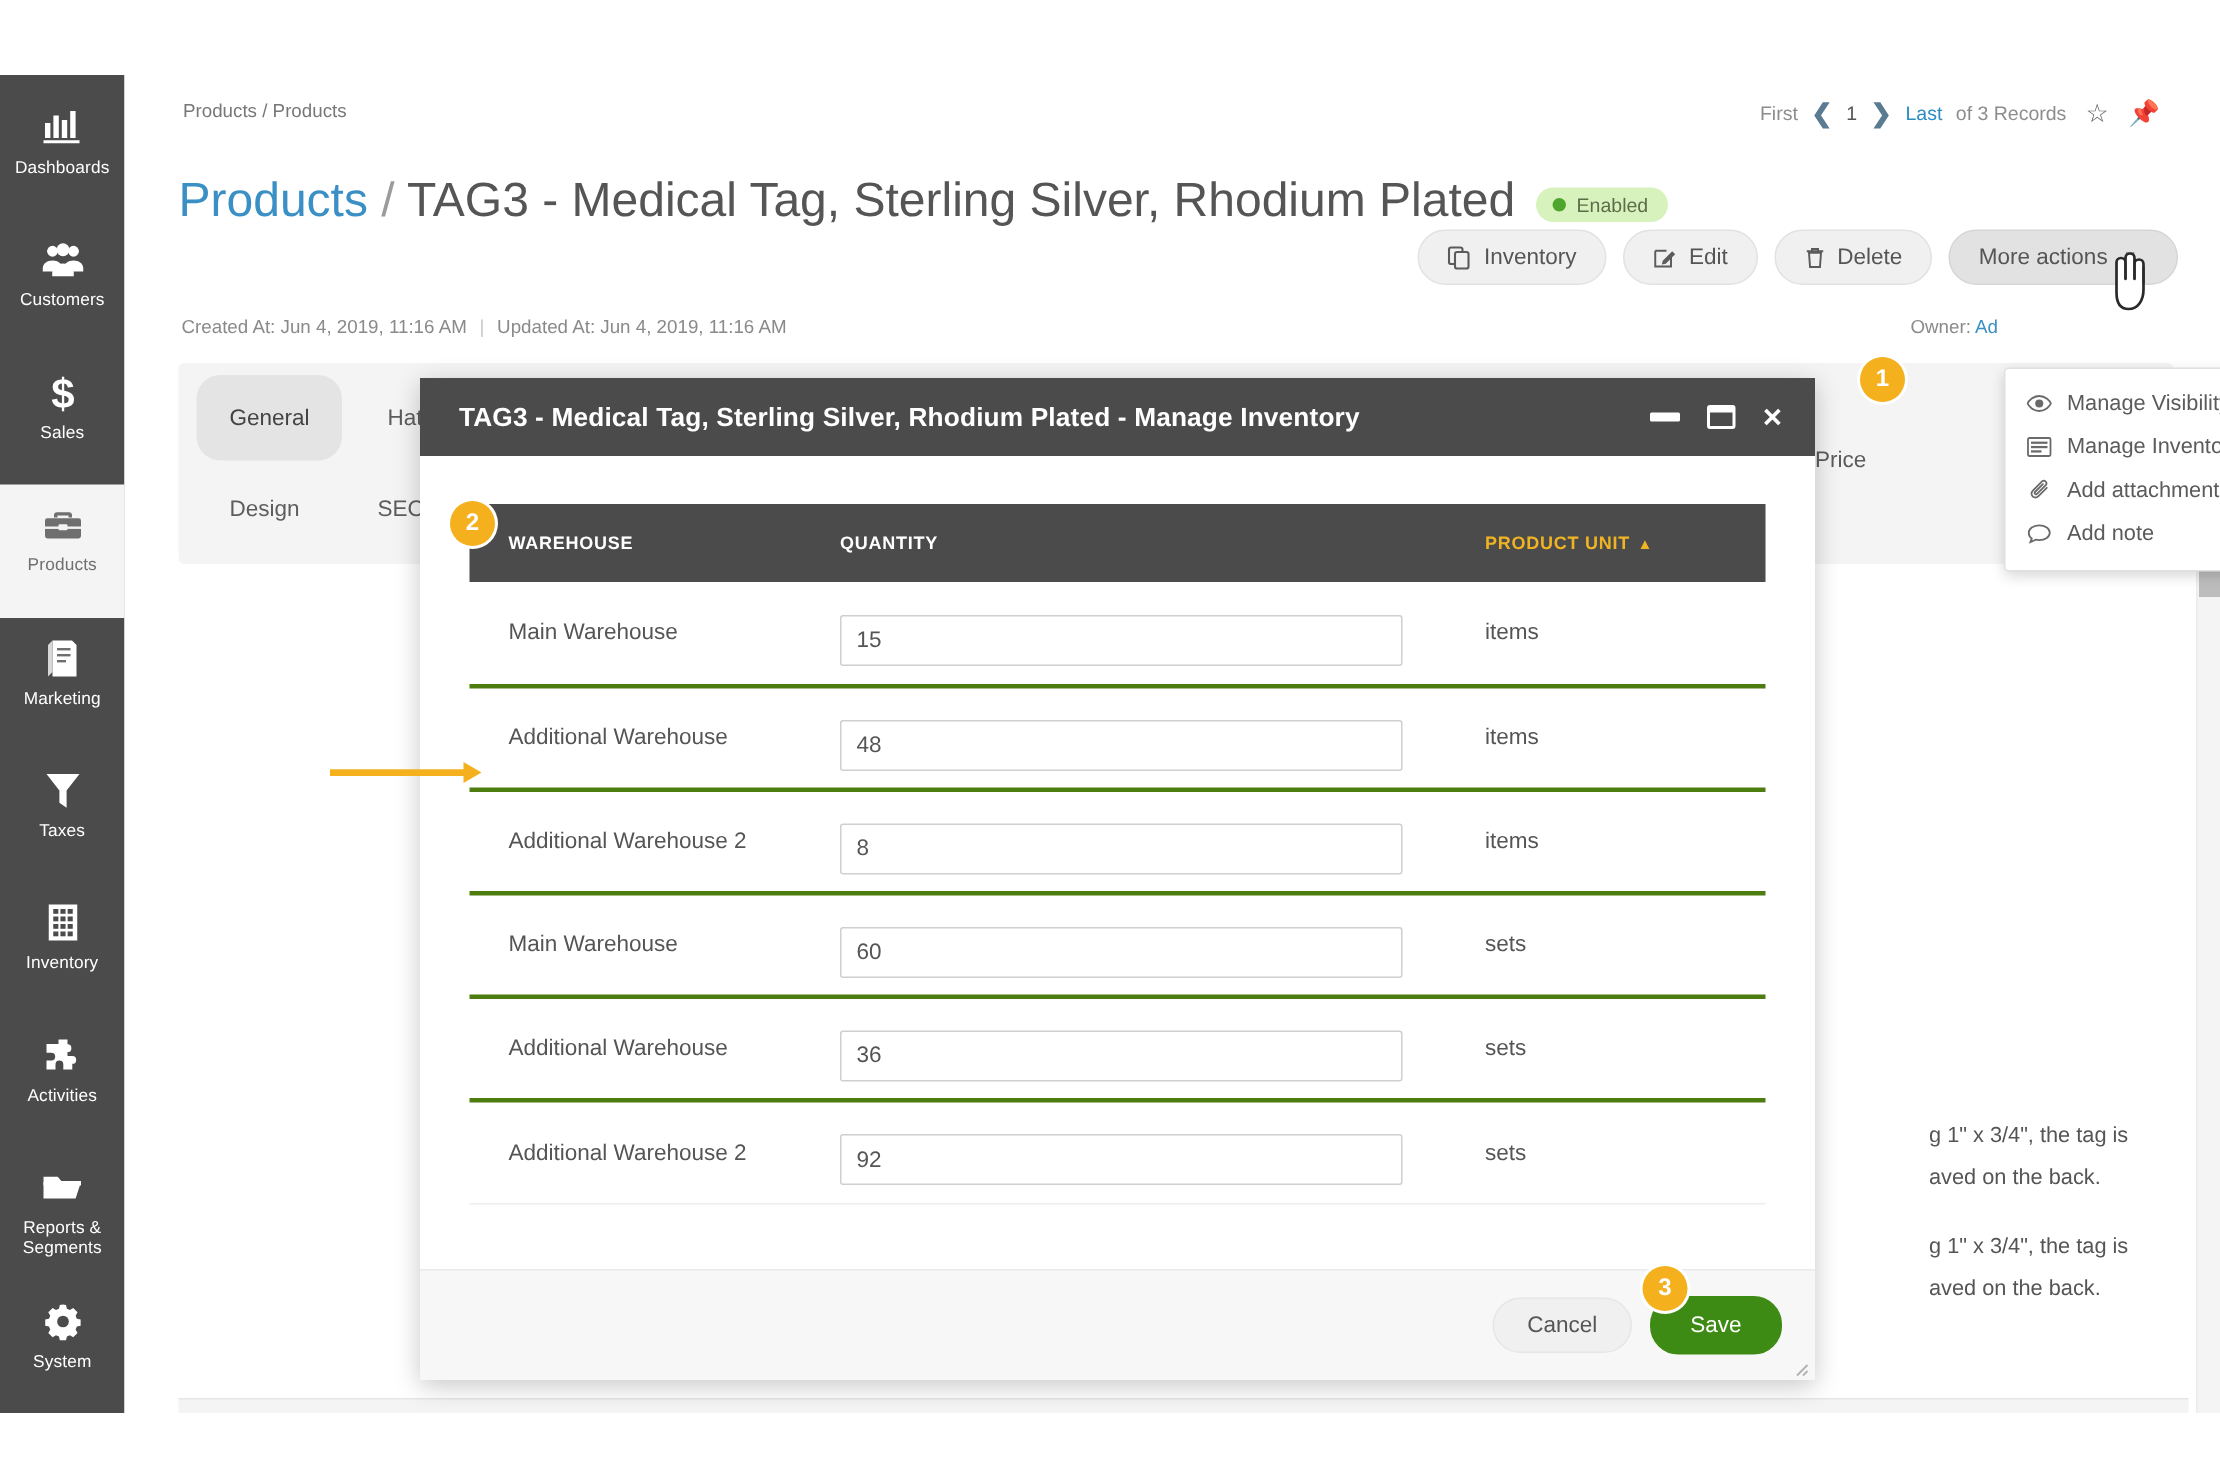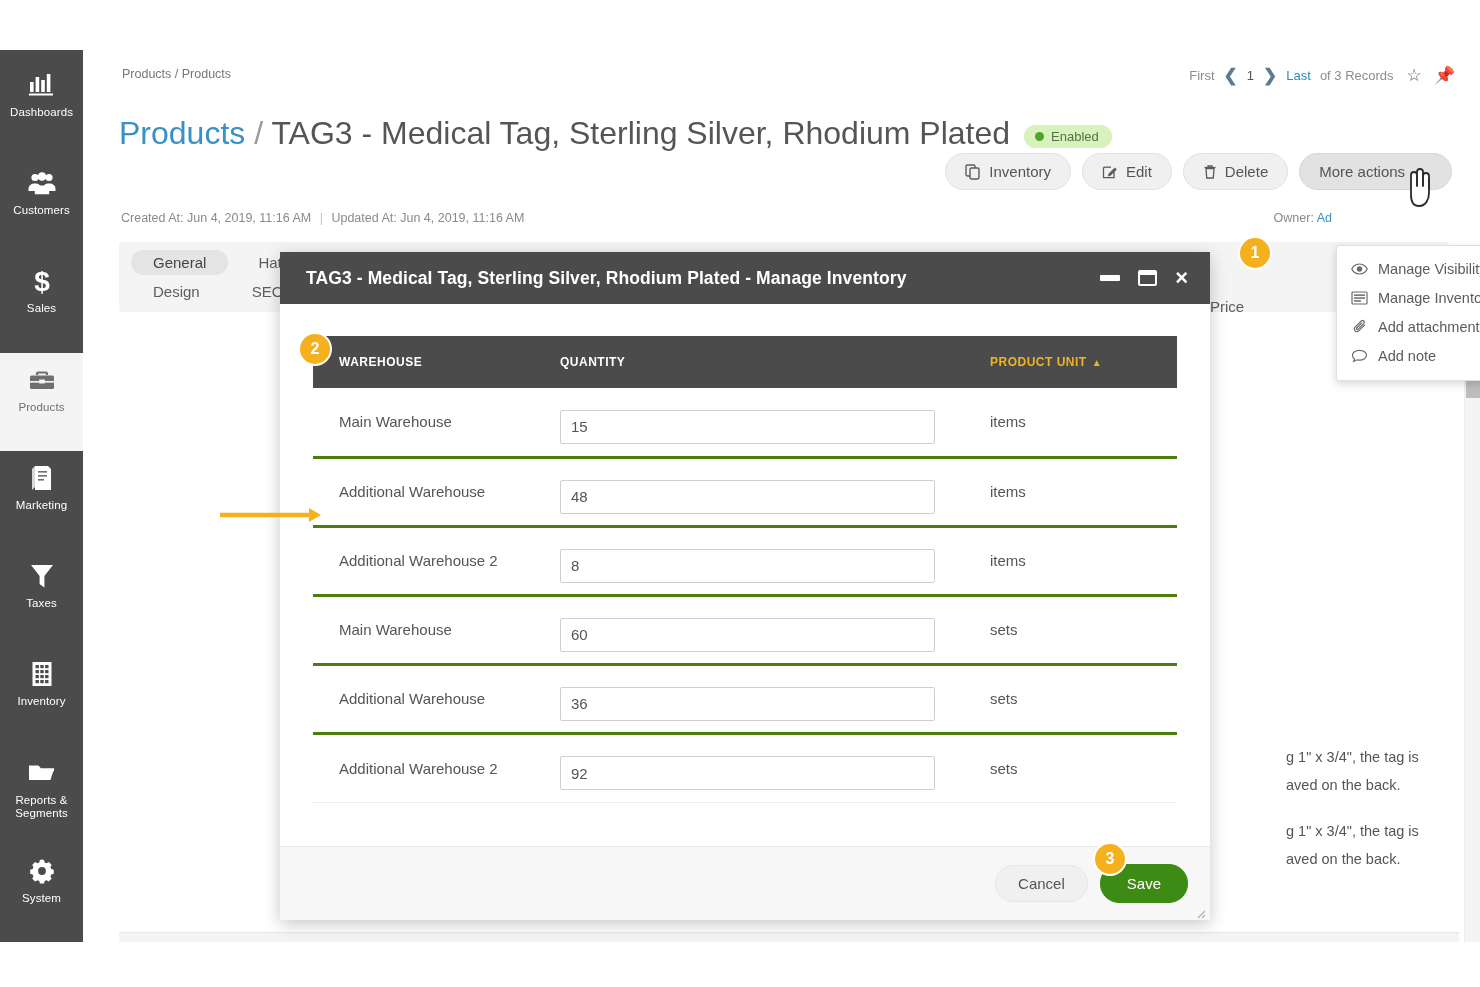--- a/index.html
+++ b/index.html
@@ -34,21 +34,21 @@
   }
   .side-item.active { background: #f4f4f4; color: #6f6f6f; }
   .side-icon { width: 34px; height: 34px; display:flex; align-items:center; justify-content:center; margin-bottom: 4px; }
   .side-icon svg { display:block; }
   .side-label { font-size: 11.5px; line-height: 13px; text-align:center; letter-spacing: 0.1px; }
 
   
   .content { position: absolute; left: 83px; top: 50px; width: 1397px; height: 892px; background:#fff; overflow:hidden; }
 
   .breadcrumb { position:absolute; left: 39px; top: 17px; font-size: 12.5px; color:#777; }
-  .pager { position:absolute; right: 24px; top: 15px; display:flex; align-items:center; gap:9px; font-size:13px; color:#8d8d8d; }
+  .pager { position:absolute; right: 40px; top: 15px; display:flex; align-items:center; gap:9px; font-size:13px; color:#8d8d8d; }
   .pager .chev { color:#5a7b92; font-size:17px; font-weight:bold; line-height:1; cursor:pointer; }
   .pager .pg-num { color:#555; font-size:13px; }
   .pager a.last { color:#2b8cc4; text-decoration:none; cursor:pointer; }
   .pager .records { color:#8d8d8d; }
   .pager .ic { font-size:17px; color:#5d5d5d; cursor:pointer; margin-left:4px; }
 
   .title-row { position:absolute; left: 36px; top: 44px; display:flex; align-items:center; gap:14px; }
   .title-main { font-size: 32px; color: #555; font-weight: 400; white-space: nowrap; }
   .title-main .lead { color: #3a8fc4; }
   .title-main .sep { color: #9b9b9b; }
@@ -72,21 +72,21 @@
   .btn svg { display:block; }
 
   .meta-row { position:absolute; left: 38px; top: 161px; font-size: 12.5px; color:#8a8a8a; }
   .meta-row .divider { color:#c6c6c6; margin: 0 5px; }
   .owner-row { position:absolute; right: 148px; top: 161px; font-size: 12.5px; color:#8a8a8a; white-space:nowrap; }
   .owner-row a { color:#3a8fc4; text-decoration:none; }
 
   
   .tabs-wrap { position:absolute; left: 36px; top: 192px; width: 1330px; }
   .tabs-bg { background:#f4f4f4; border-radius: 4px; padding: 6px 8px; display:flex; flex-wrap:wrap; width: 1330px; }
-  .tab { padding: 4px 22px; font-size:15px; color:#5d5d5d; border-radius: 16px; cursor:pointer; margin: 2px 4px; }
+  .tab { padding: 20px 22px; font-size:15px; color:#5d5d5d; border-radius: 16px; cursor:pointer; margin: 2px 4px; }
   .tab.active { background:#e4e4e4; color:#444; }
 
   .bg-field-label { position:absolute; left: 233px; top: 693px; font-size:14px; color:#666; }
   .bg-desc { position:absolute; left: 1203px; top: 693px; font-size:14.5px; color:#555; line-height: 28px; white-space: nowrap; }
   .bg-desc .p2 { margin-top: 18px; }
   .bg-price { position:absolute; left: 1127px; top: 248px; font-size: 15px; color:#5b5b5b; }
 
   
   .bottom-panel { position:absolute; left: 36px; top: 882px; width: 1340px; height: 10px; background:#f4f4f4; border-top:1px solid #e6e6e6; }
 
@@ -273,20 +273,28 @@
               <rect x="15.1" y="15" width="3.4" height="3.2"></rect>
             <rect x="5.5" y="20" width="3.4" height="3.2"></rect>
               <rect x="10.3" y="20" width="3.4" height="3.2"></rect>
               <rect x="15.1" y="20" width="3.4" height="3.2"></rect>
           </g>
         </svg>
       </span>
       <span class="side-label">Inventory</span>
     </div>
 
+    <div class="side-item">
+      <span class="side-icon">
+        <svg width="28" height="26" viewBox="0 0 28 26">
+          <path d="M11 2h6v3.2a2.6 2.6 0 1 1 0 5.2V13h3.2a2.6 2.6 0 1 1 0 5.2V22h-6v-3.4a2.6 2.6 0 1 0-5.2 0V22H3v-6h3.2a2.6 2.6 0 1 0 0-5.2H3V5h8z" fill="#ffffff"></path>
+        </svg>
+      </span>
+      <span class="side-label">Activities</span>
+    </div>
 
     <div class="side-item">
       <span class="side-icon">
         <svg width="30" height="24" viewBox="0 0 30 24">
           <path d="M2 4.5h9.5l2.4 2.8H27v3H2z" fill="#ffffff"></path>
           <path d="M2 8h25l-3.6 11H2z" fill="#ffffff"></path>
         </svg>
       </span>
       <span class="side-label">Reports &amp; Segments</span>
     </div>

